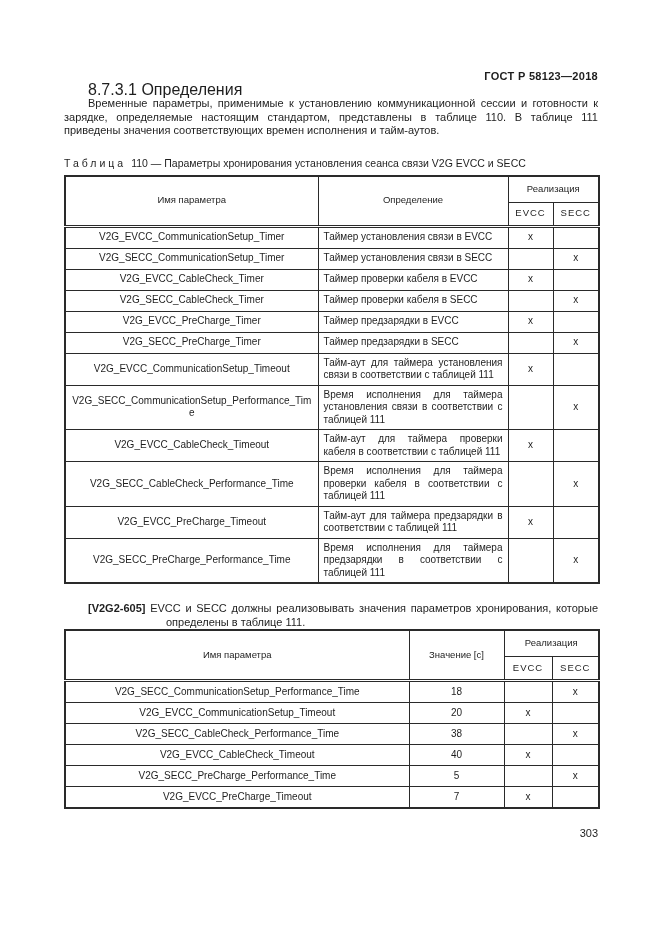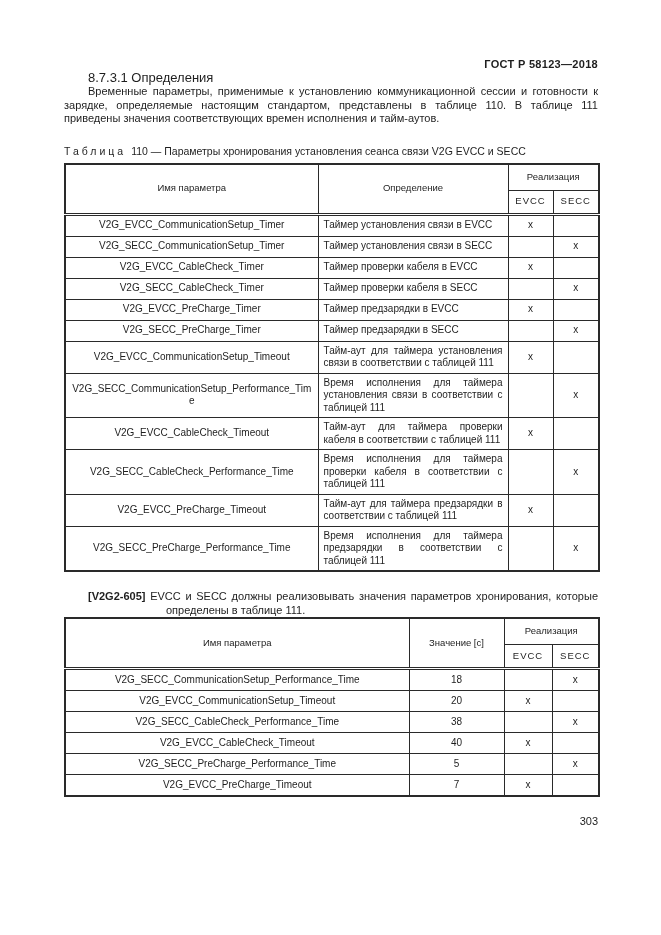--- a/index.html
+++ b/index.html
@@ -11,40 +11,40 @@
     width: 661px;
     height: 935px;
     font-family: "Liberation Sans", sans-serif;
     color: #1e1e1e;
     position: relative;
     overflow: hidden;
   }
   .content {
     position: absolute;
     left: 64px;
-    top: 0;
+    top: 12px;
     width: 534px;
   }
   .doc-header {
     padding-top: 58px;
     text-align: right;
     font-size: 11px;
     font-weight: bold;
     line-height: 13px;
     letter-spacing: 0.3px;
   }
   .section-heading {
     margin-top: 12px;
     font-size: 11px;
     font-weight: bold;
     line-height: 14px;
     text-indent: 24px;
   }
   .subsection-heading {
-    font-size: 13px;
+    font-size: 16px;
     line-height: 14px;
     text-indent: 24px;
   }
   .intro-paragraph {
     font-size: 11px;
     line-height: 13.5px;
     text-align: justify;
     text-indent: 24px;
   }
   .table-caption {

